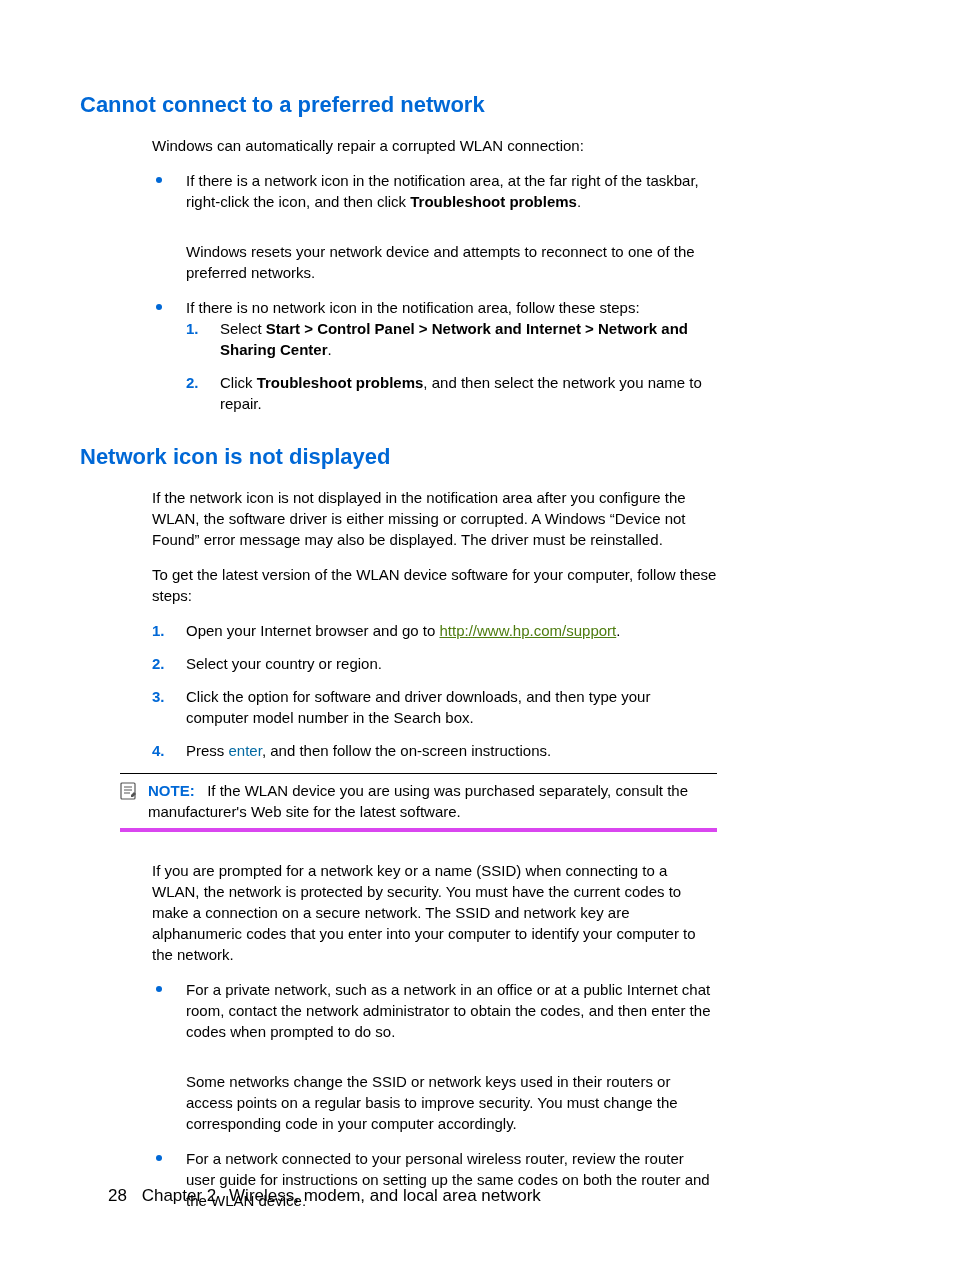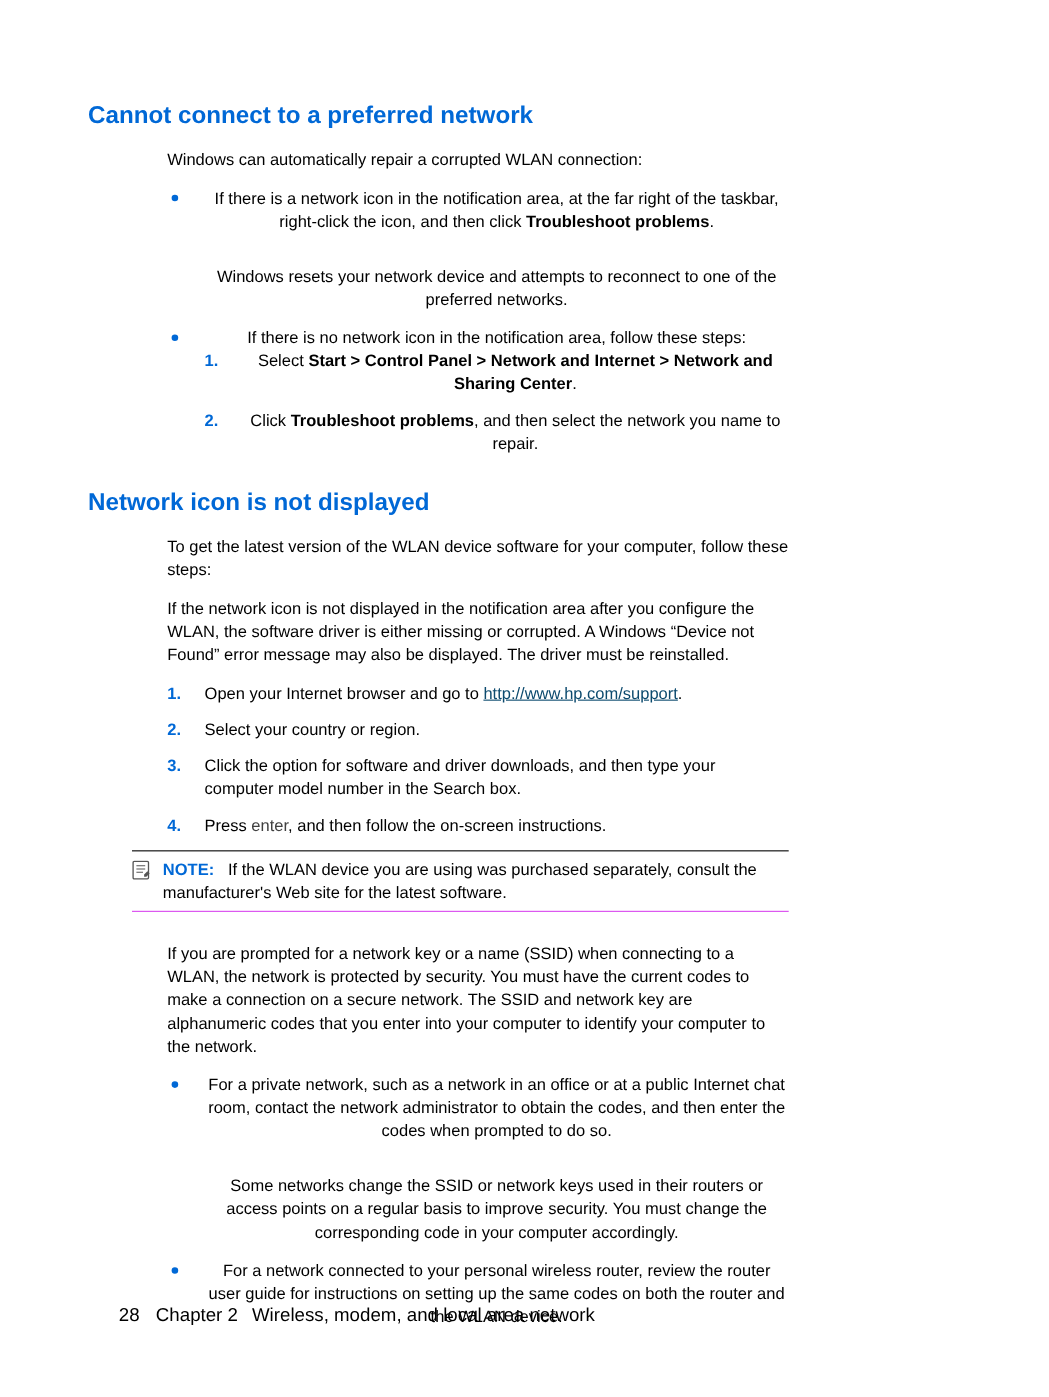--- a/index.html
+++ b/index.html
@@ -26,21 +26,20 @@
     margin: 0 0 14px 0;
   }
   .body-indent {
     margin-left: 72px;
   }
   p { margin: 0 0 14px 0; }
   ul.bullet {
     list-style: none;
     padding: 0;
     margin: 0;
-    text-align: center;
   }
   ul.bullet > li {
     position: relative;
     padding-left: 34px;
     margin-bottom: 14px;
   }
   ul.bullet > li::before {
     content: "";
     position: absolute;
     left: 4px;
@@ -65,26 +64,26 @@
   ol.numlist > li::before {
     content: counter(item) ".";
     position: absolute;
     left: 0;
     top: 0;
     color: #0068d6;
     font-weight: bold;
   }
   .nested { margin-top: 12px; }
   .followup { margin-top: 29px; }
-  a.link { color: #0c4a6e; text-decoration: underline; }
-  .keyword { color: #404040; }
+  a.link { color: #4d7c0f; text-decoration: underline; }
+  .keyword { color: #0369a1; }
   .note-block {
     margin-left: 40px;
     border-top: 1px solid #000;
-    border-bottom: 1px solid #d946ef;
+    border-bottom: 4px solid #d946ef;
     padding: 6px 0 6px 0;
     margin-bottom: 18px;
     display: flex;
   }
   .note-icon {
     flex: 0 0 24px;
     padding-top: 2px;
   }
   .note-text {
     flex: 1;
@@ -132,22 +131,22 @@
             </li>
           </ol>
         </li>
       </ul>
     </div>
   </div>
 
   <div class="section-block">
     <h2 class="section-heading">Network icon is not displayed</h2>
     <div class="body-indent">
+      <p>If the network icon is not displayed in the notification area after you configure the WLAN, the software driver is either missing or corrupted. A Windows “Device not Found” error message may also be displayed. The driver must be reinstalled.</p>
       <p>To get the latest version of the WLAN device software for your computer, follow these steps:</p>
-      <p>If the network icon is not displayed in the notification area after you configure the WLAN, the software driver is either missing or corrupted. A Windows “Device not Found” error message may also be displayed. The driver must be reinstalled.</p>
       <ol class="numlist">
         <li>
           <span>Open your Internet browser and go to </span><a href="#" class="link">http://www.hp.com/support</a><span>.</span>
         </li>
         <li>Select your country or region.</li>
         <li>Click the option for software and driver downloads, and then type your computer model number in the Search box.</li>
         <li>
           <span>Press </span><span class="keyword">enter</span><span>, and then follow the on-screen instructions.</span>
         </li>
       </ol>

